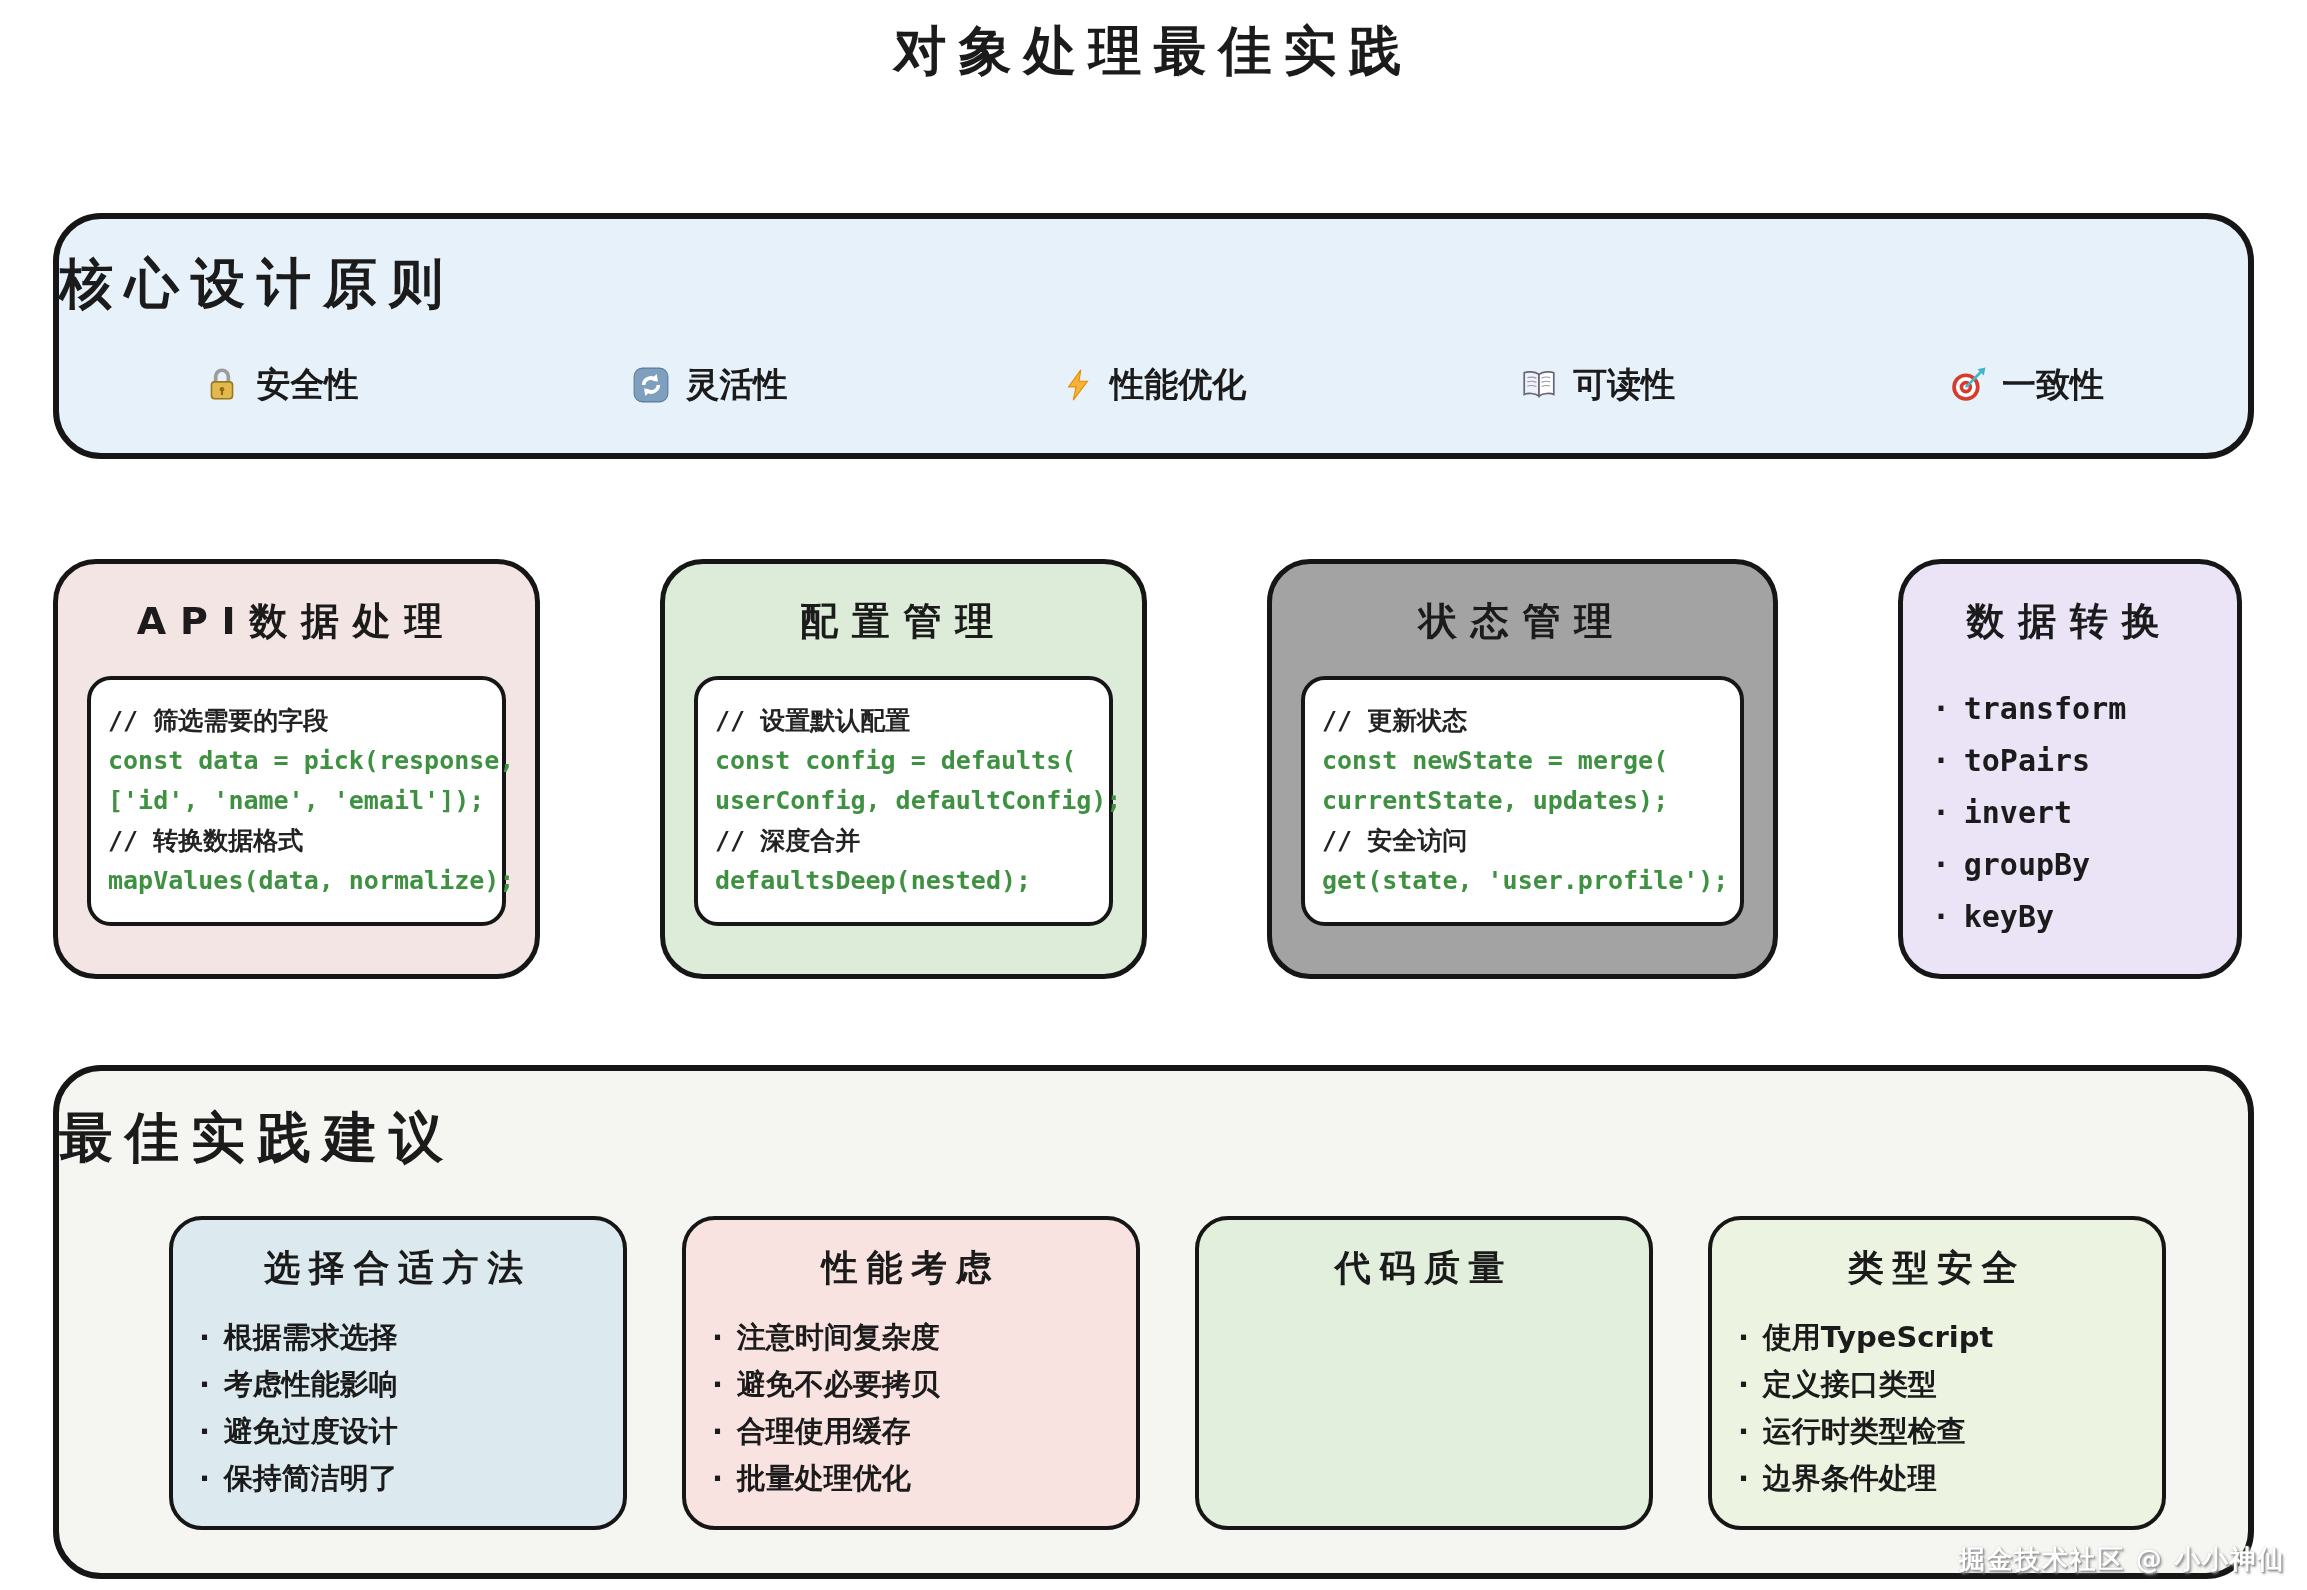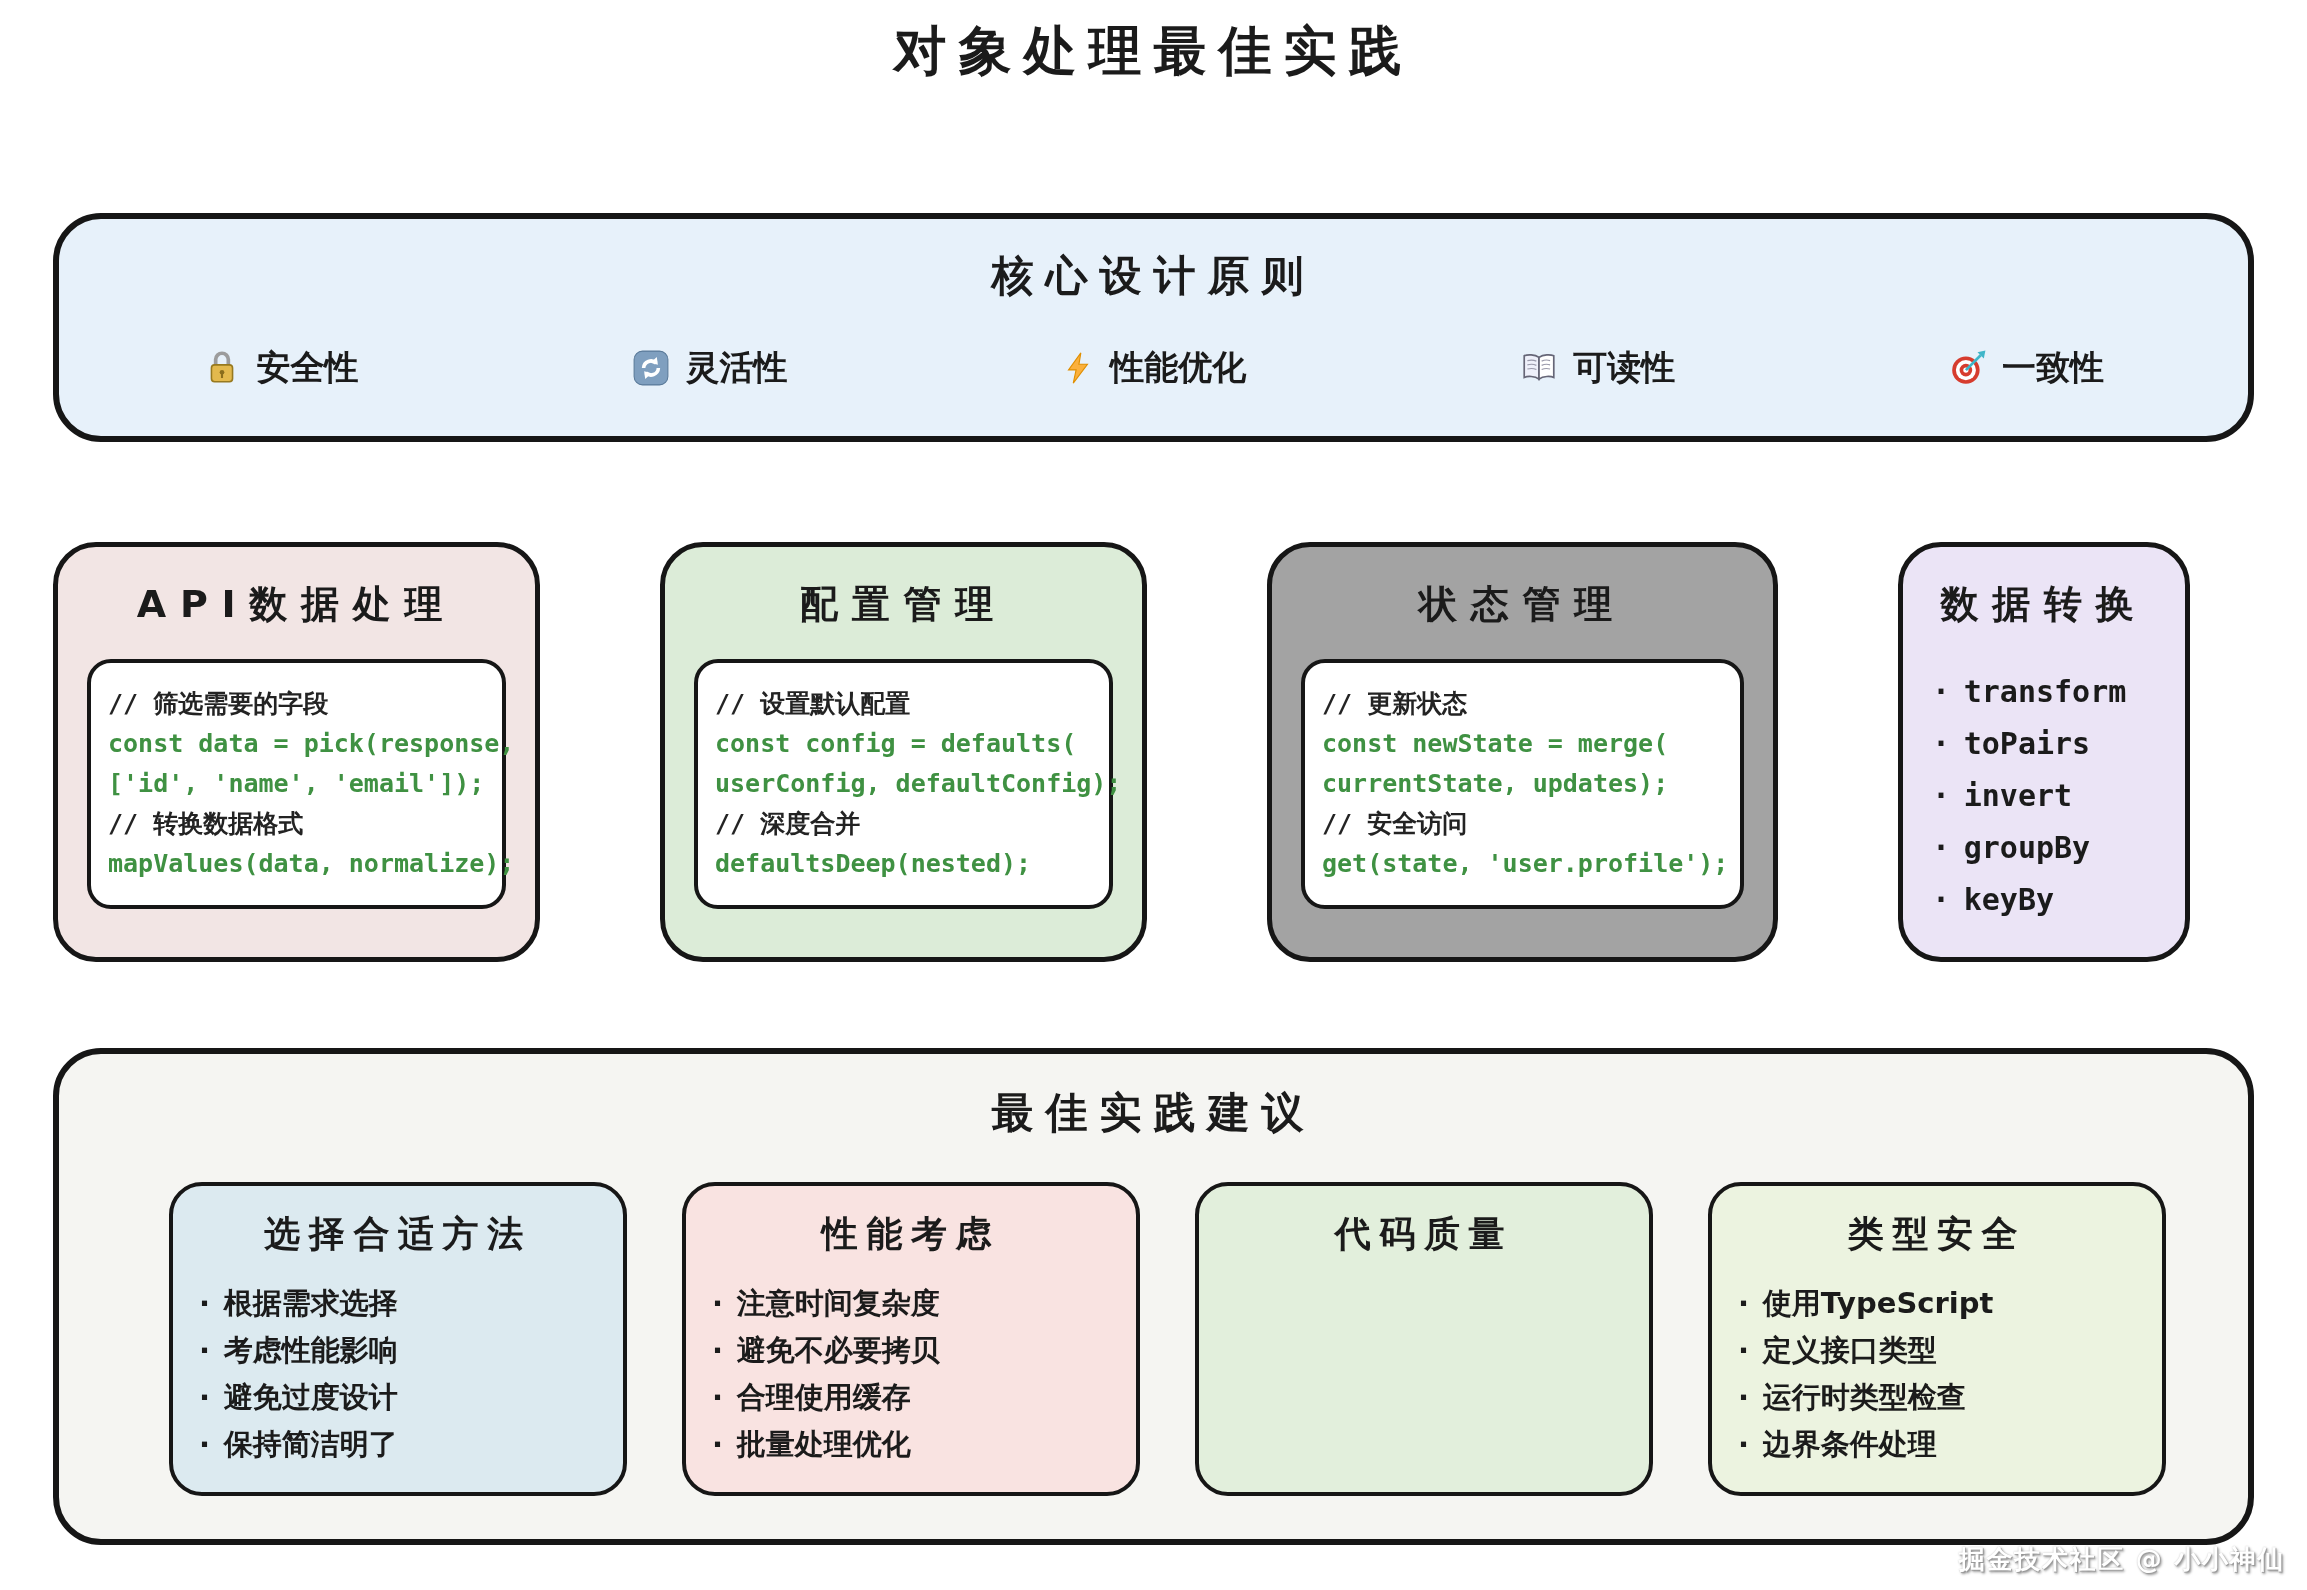--- a/index.html
+++ b/index.html
@@ -9,37 +9,37 @@
   }
   .page-title{
     text-align:center;font-size:53px;font-weight:700;margin:15.5px 0 0;
     letter-spacing:12px;
   }
   .rounded-box{border:6px solid #161616;box-sizing:border-box;}
   .principles{
     margin:125px 53px 0;border-radius:48px;padding:20.6px 0 45px;
   }
   .section-title{
-    text-align:center;font-size:42px;font-weight:700;margin:8.6px 0 41px;
+    font-size:54px;font-weight:700;margin:8.6px 0 41px;
     letter-spacing:12px;
   }
   .prow{display:flex;justify-content:space-between;align-items:center;padding:0 144px;}
   .pitem{display:flex;align-items:center;gap:15.5px;font-size:34px;font-weight:700;}
   .pitem .icon{display:inline-flex;align-items:center;}
 
   .cards-row{display:flex;gap:120px;margin:100px 53px 0;align-items:stretch;}
   .card{
     border:5.2px solid #161616;border-radius:43px;box-sizing:border-box;
     padding:19px 29px 31px;
   }
   .card h3{
     text-align:center;font-size:38px;font-weight:700;margin:13.7px 0 29px;
     letter-spacing:13.7px;white-space:nowrap;
   }
-  .w1,.w2{width:487px;}  .w3{width:511px;}  .w4{width:292px;}
+  .w1,.w2{width:487px;}  .w3{width:511px;}  .w4{width:344px;}
   .codebox{
     background:#ffffff;border:4.3px solid #161616;border-radius:24px;
     padding:20.6px 17px;box-sizing:border-box;
   }
   .codeline{
     font-family:"DejaVu Sans Mono","Liberation Mono",monospace;
     font-size:25px;font-weight:700;line-height:40px;white-space:nowrap;
   }
   .codeline.comment{color:#232323;}
   .codeline.code{color:#3f9142;}

